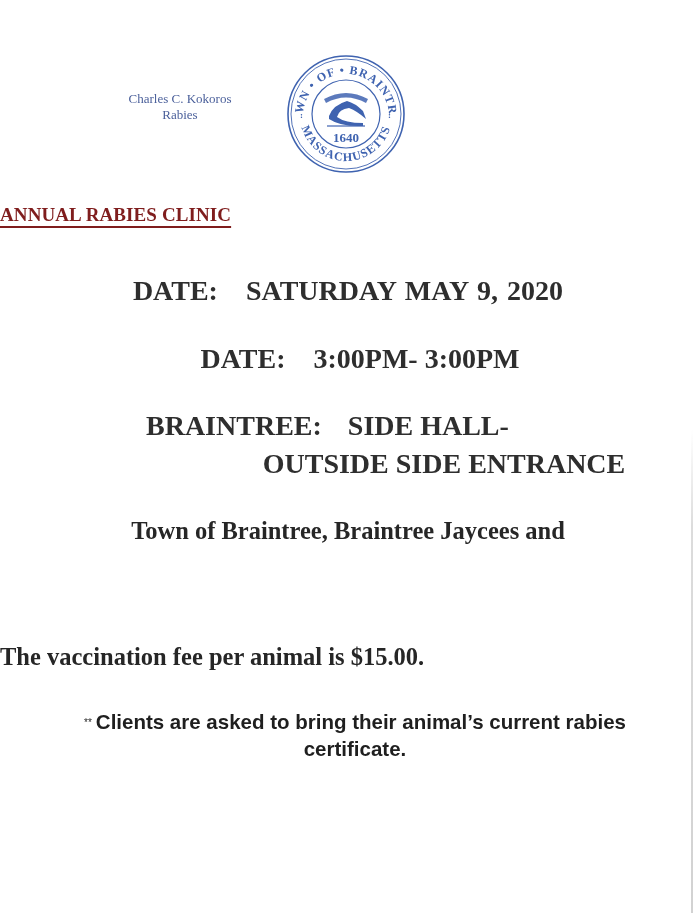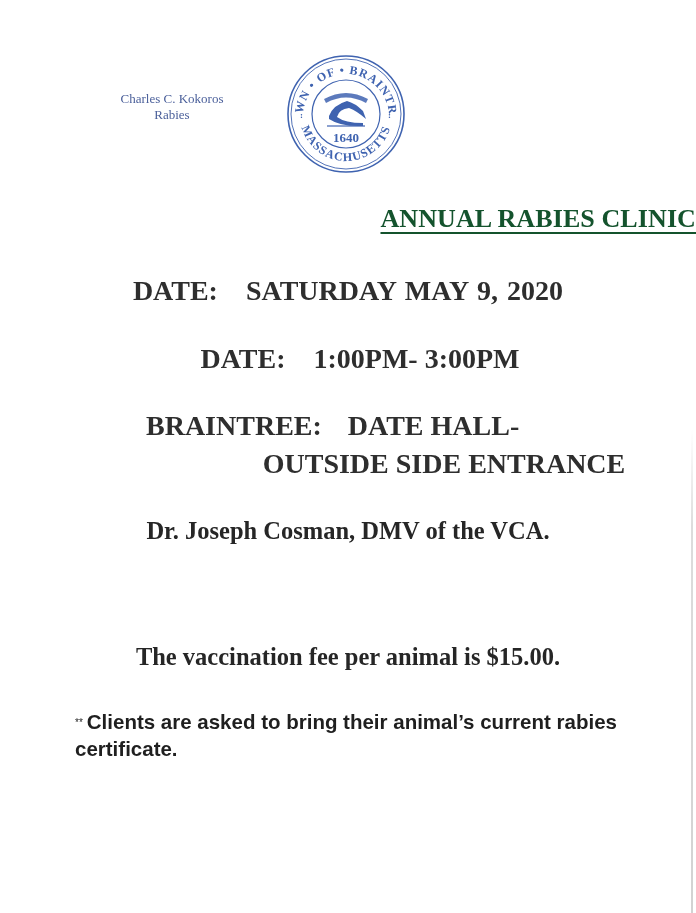--- a/index.html
+++ b/index.html
@@ -2,46 +2,46 @@
 <html><head>
   <meta charset="utf-8">
   <style>
     html, body { margin: 0; padding: 0; }
     body {
       width: 696px; height: 913px; background: #ffffff; position: relative; overflow: hidden;
       font-family: "Liberation Serif", serif; color: #2a2a2a;
     }
     .abs { position: absolute; }
     .mayor {
-      left: 102px; top: 91px; width: 140px; text-align: center;
+      left: 110px; top: 91px; width: 140px; text-align: center;
       font-family: "Liberation Serif", serif; font-size: 13px; line-height: 16px; color: #4a5f9a;
     }
     .seal { left: 283px; top: 53px; width: 126px; height: 122px; }
     .title {
-      left: 0; width: 696px; top: 204px; text-align: right;
-      font-size: 26px; font-weight: bold; letter-spacing: 0.1px; color: #14532d;
+      left: 0; width: 696px; top: 204px; text-align: left;
+      font-size: 19px; font-weight: bold; letter-spacing: 0.1px; color: #7f1d1d;
     }
     .title span { text-decoration: underline; text-decoration-thickness: 2px; text-underline-offset: 5px; }
     .line { left: 0; width: 696px; text-align: center; font-weight: bold; color: #2e2e2e; }
     .date { top: 275px; font-size: 28px; word-spacing: 2px; }
     .time { top: 343px; font-size: 28px; left: 12px; }
     .loc1 { top: 410px; left: 146px; width: 500px; text-align: left; font-size: 28px; }
     .loc2 { top: 448px; left: 194px; width: 500px; text-align: center; font-size: 28px; }
     .sp { display: inline-block; }
     .gap-date { width: 28px; }
     .gap-time { width: 28px; }
     .gap-loc  { width: 26px; }
     .para {
       left: 0; width: 696px; top: 515px; text-align: center;
       font-size: 24.5px; line-height: 32px; font-weight: bold; color: #262626;
     }
-    .fee { left: 0; width: 696px; top: 643px; text-align: center; font-size: 24.5px; font-weight: bold; color: #262626; }
+    .fee { left: 0; width: 696px; top: 643px; text-align: left; font-size: 24.5px; font-weight: bold; color: #262626; }
     .note {
       left: 75px; top: 709px; width: 560px;
-      font-family: "Liberation Sans", sans-serif; font-weight: bold; font-size: 20.5px; line-height: 26px; color: #1f1f1f;
+      font-family: "Liberation Sans", sans-serif; font-weight: bold; font-size: 20.5px; line-height: 26px; color: #1f1f1f; text-align: center;
     }
     .note .stars { font-size: 10px; vertical-align: 3px; margin-right: 4px; font-weight: normal; }
     .edge-line {
       left: 691px; top: 430px; width: 2px; height: 483px;
       background: linear-gradient(to bottom, rgba(200,200,200,0) 0%, #dcdcdc 20%, #d2d2d2 100%);
     }
   </style>
 </head>
 <body>
 
@@ -74,32 +74,32 @@
 
 <div class="abs title">
   <span>ANNUAL RABIES CLINIC</span>
 </div>
 
 <div class="abs line date">
   <span>DATE:</span><span class="sp gap-date"></span><span>SATURDAY MAY 9, 2020</span>
 </div>
 
 <div class="abs line time">
-  <span>DATE:</span><span class="sp gap-time"></span><span>1:00PM- 3:00PM</span>
+  <span>DATE:</span><span class="sp gap-time"></span><span>3:00PM- 3:00PM</span>
 </div>
 
 <div class="abs line loc1">
-  <span>BRAINTREE:</span><span class="sp gap-loc"></span><span>DATE HALL-</span>
+  <span>BRAINTREE:</span><span class="sp gap-loc"></span><span>SIDE HALL-</span>
 </div>
 <div class="abs line loc2">
   <span>OUTSIDE SIDE ENTRANCE</span>
 </div>
 
 <div class="abs para">
-  <div>Dr. Joseph Cosman, DMV of the VCA.</div>
+  <div>Town of Braintree, Braintree Jaycees and</div>
 </div>
 
 <div class="abs fee">The vaccination fee per animal is $15.00.</div>
 
 <div class="abs note">
   <span class="stars">**</span><span>Clients are asked to bring their animal’s current rabies certificate.</span>
 </div>
 
 <div class="abs edge-line"></div>
 

